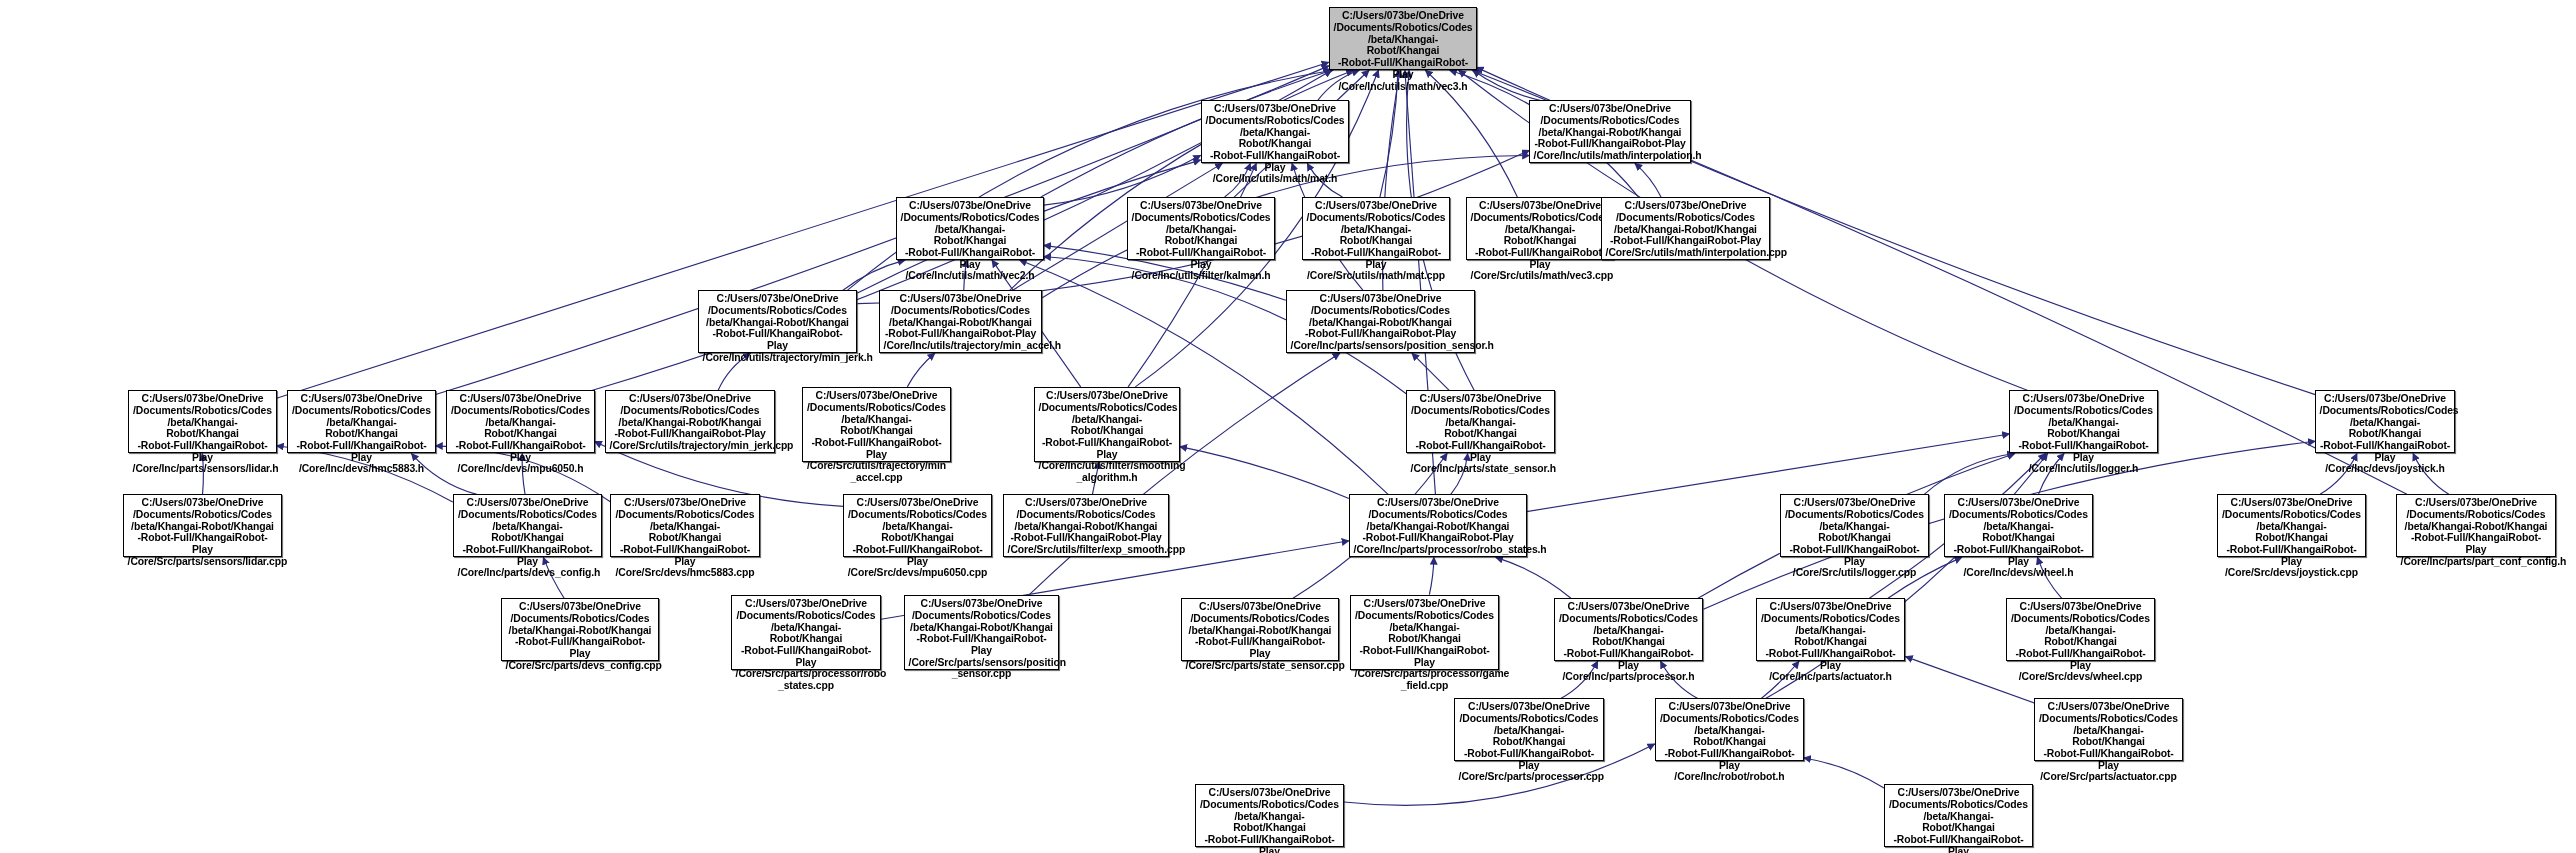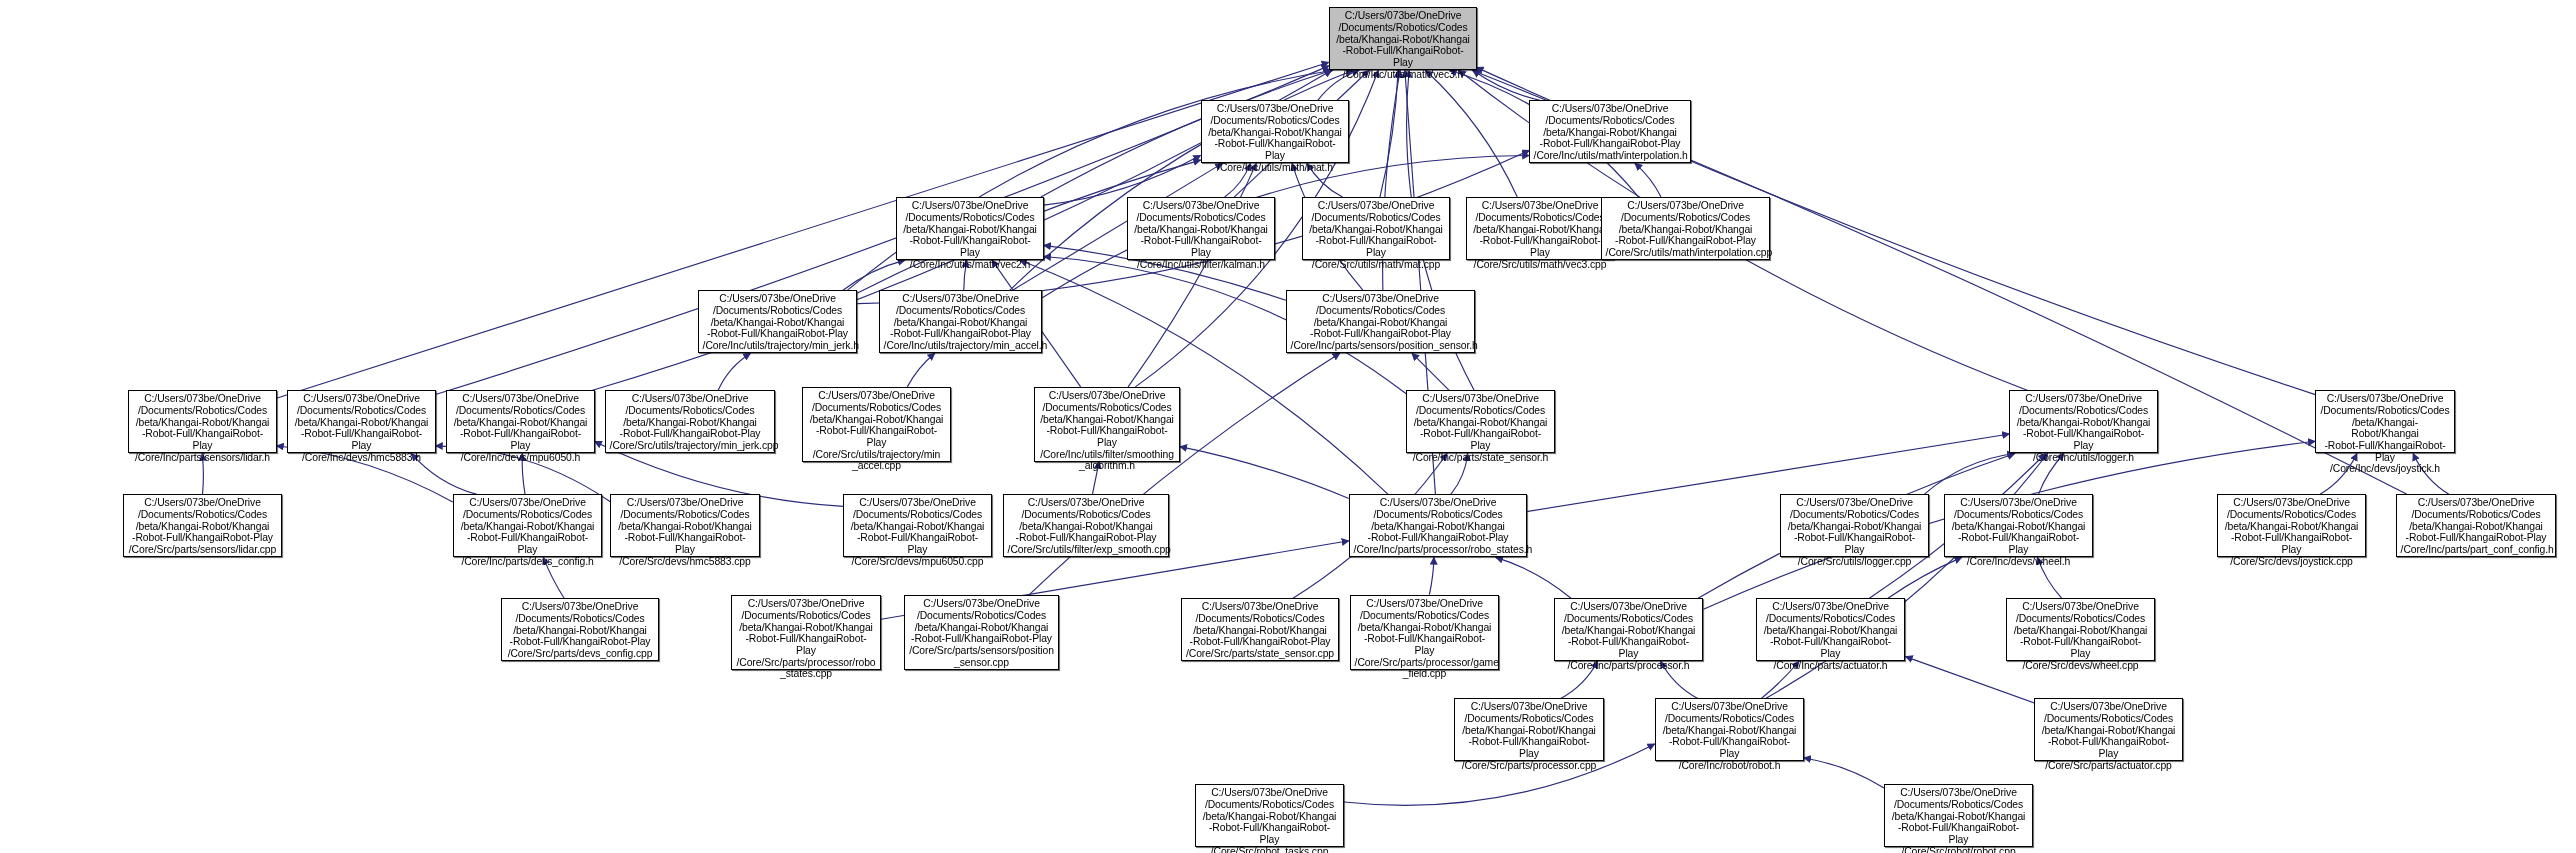--- a/index.html
+++ b/index.html
@@ -18,20 +18,21 @@
     border:0.7px solid #000000;
     background:#ffffff;
     color:#000000;
     font-size:10.4px;
     line-height:11.7px;
     text-align:center;
     padding:2.1px 3.6px 2.9px 3.6px;
     white-space:pre-line;
     box-shadow:1.1px 1.1px 0 0 rgba(0,0,0,0.55);
     letter-spacing:-0.1px;
+    font-weight:bold;
   }
   .node.root{
     background:#bfbfbf;
   }
 </style>
 </head>
 <body>
 
 <div id="graph">
   <svg id="edges" viewBox="0 0 3596 1192">

